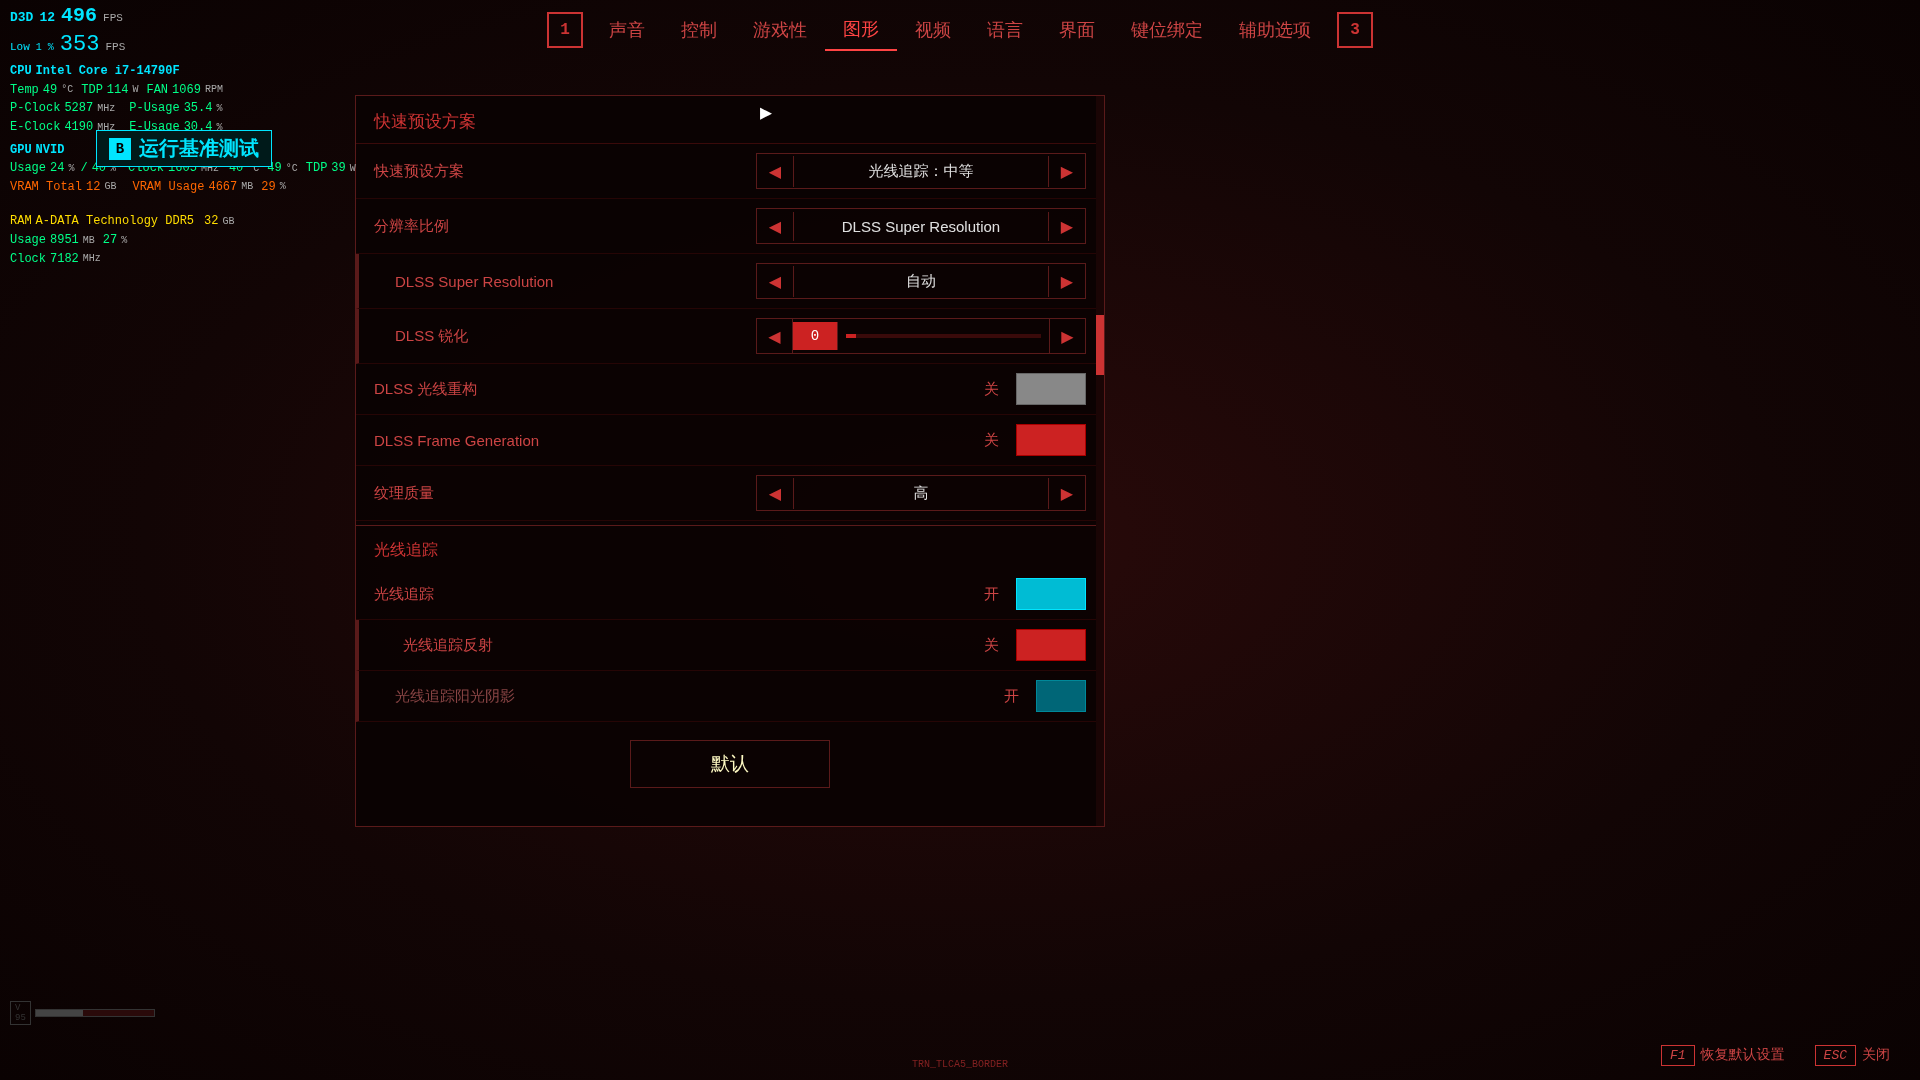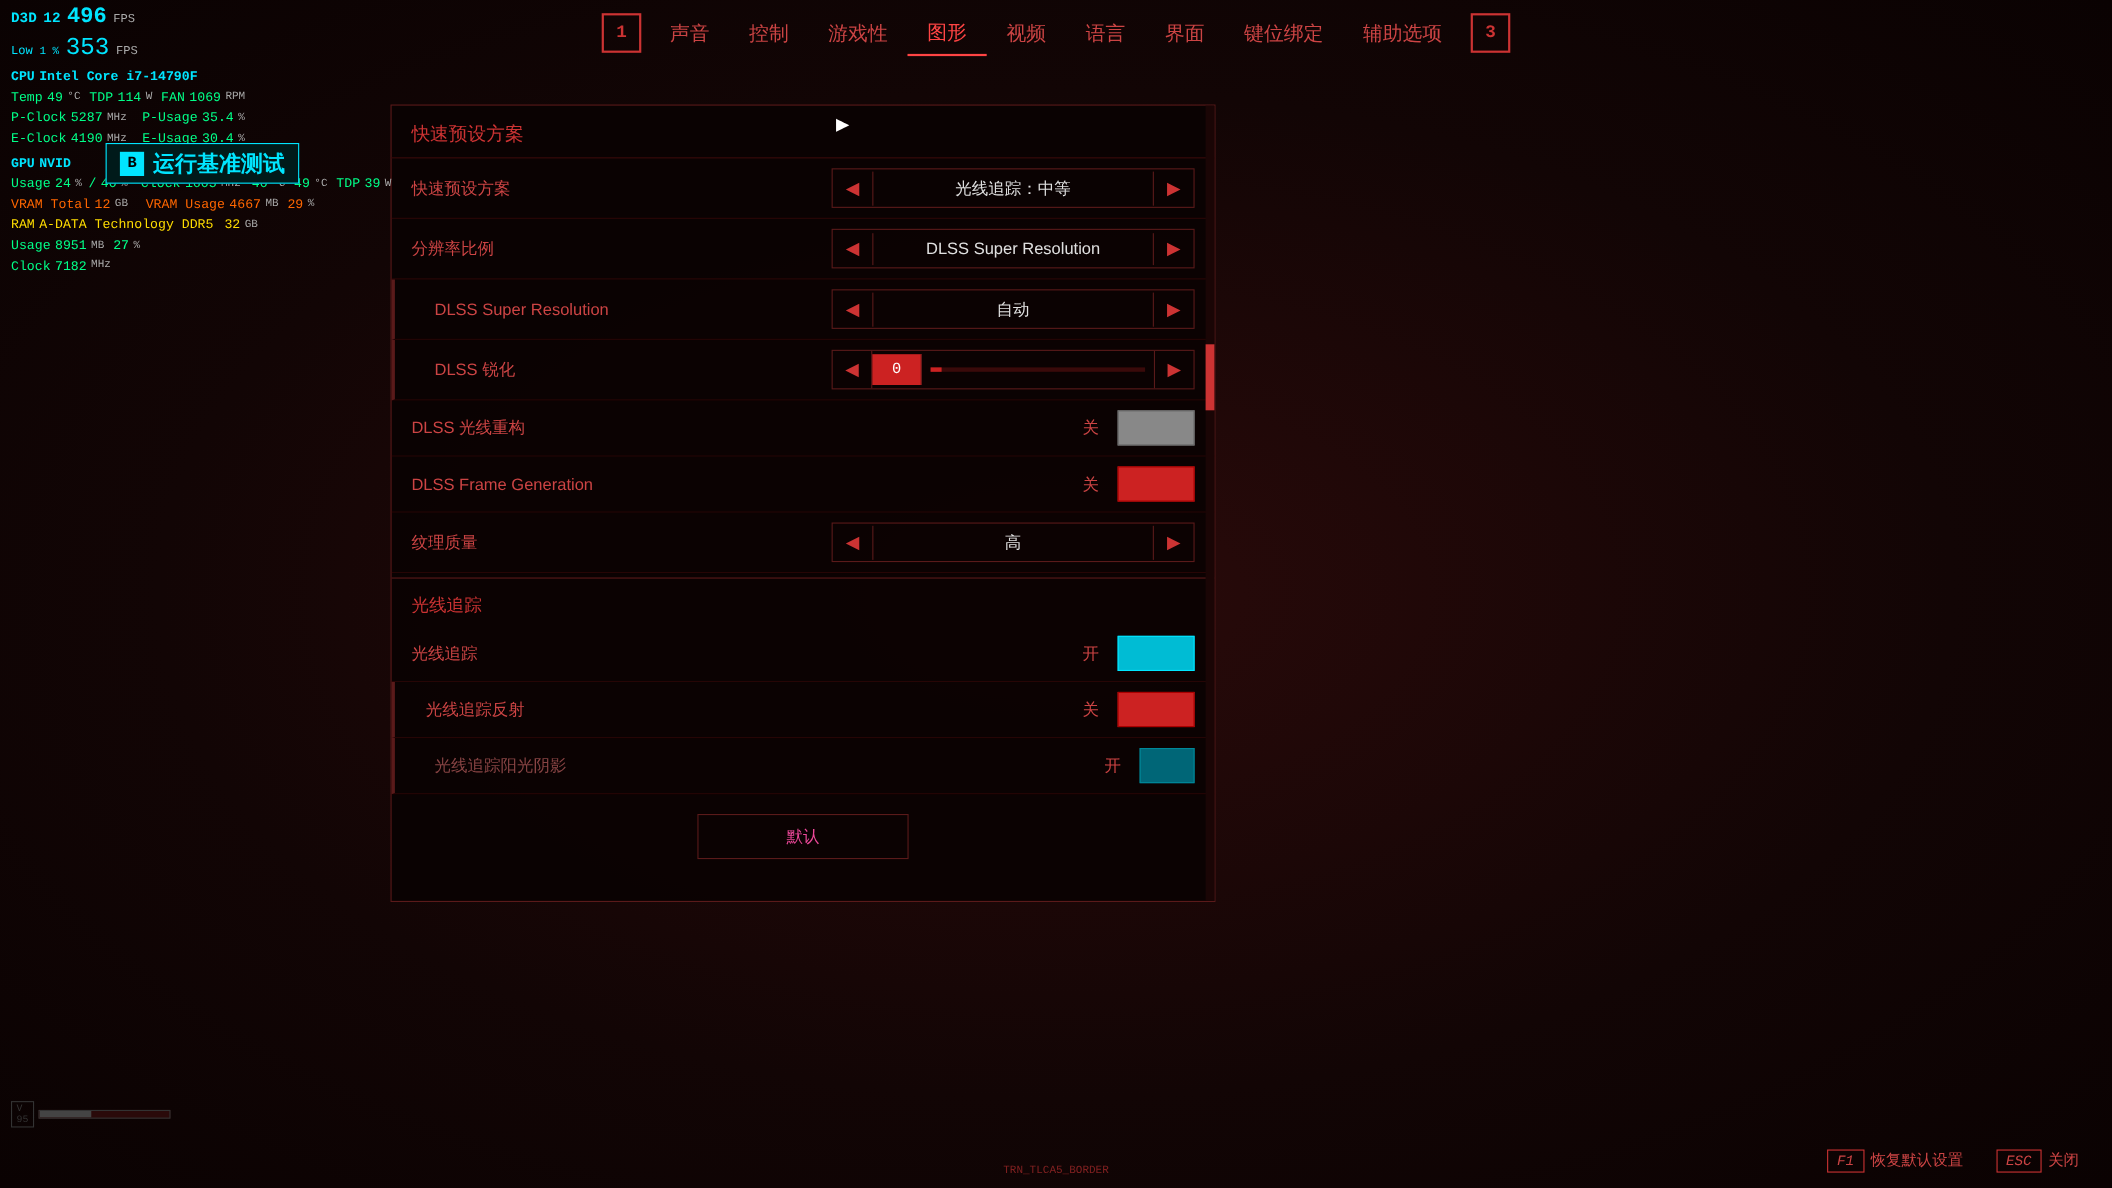--- a/index.html
+++ b/index.html
@@ -318,23 +318,23 @@
     
     .default-btn-container {
       display: flex;
       justify-content: center;
       padding: 18px;
     }
 
     .default-btn {
       background: transparent;
       border: 1px solid #5a1a1a;
-      color: #ec4899;
+      color: #fef9c3;
       padding: 10px 80px;
-      font-size: 15px;
+      font-size: 19px;
       font-family: 'Microsoft YaHei', sans-serif;
       cursor: pointer;
     }
 
     
     .bottom-bar {
       position: absolute;
       bottom: 0;
       left: 0;
       right: 0;
@@ -507,21 +507,21 @@
     <span class="hud-orange">VRAM Total</span>
     <span class="hud-orange">12</span>
     <span class="hud-small">GB</span>
     <span class="hud-orange" style="margin-left:12px">VRAM Usage</span>
     <span class="hud-orange">4667</span>
     <span class="hud-small">MB</span>
     <span class="hud-orange" style="margin-left:4px">29</span>
     <span class="hud-small">%</span>
   </div>
 
-  <div class="hud-line" style="margin-top:0">
+  <div class="hud-line" style="margin-top:16px">
     <span class="hud-yellow">RAM</span>
     <span class="hud-yellow">A-DATA Technology DDR5</span>
     <span class="hud-yellow" style="margin-left:6px">32</span>
     <span class="hud-small">GB</span>
   </div>
   <div class="hud-line">
     <span class="hud-green">Usage</span>
     <span class="hud-green">8951</span>
     <span class="hud-small">MB</span>
     <span class="hud-green" style="margin-left:4px">27</span>
@@ -626,21 +626,21 @@
   <div class="rt-section-header">光线追踪</div>
 
   <div class="setting-row">
     <span class="setting-label">光线追踪</span>
     <div class="toggle-control">
       <span class="toggle-state">开</span>
       <div class="toggle-box toggle-box-on"></div>
     </div>
   </div>
 
-  <div class="setting-row" style="padding-left:28px; border-left:3px solid #5a1a1a">
+  <div class="setting-row" style="padding-left:44px; border-left:3px solid #5a1a1a">
     <span class="setting-label">光线追踪反射</span>
     <div class="toggle-control">
       <span class="toggle-state">关</span>
       <div class="toggle-box toggle-box-off"></div>
     </div>
   </div>
 
   <div class="setting-row" style="padding-left:36px; border-left:3px solid #5a1a1a">
     <span class="setting-label dimmed">光线追踪阳光阴影</span>
     <div class="toggle-control">

